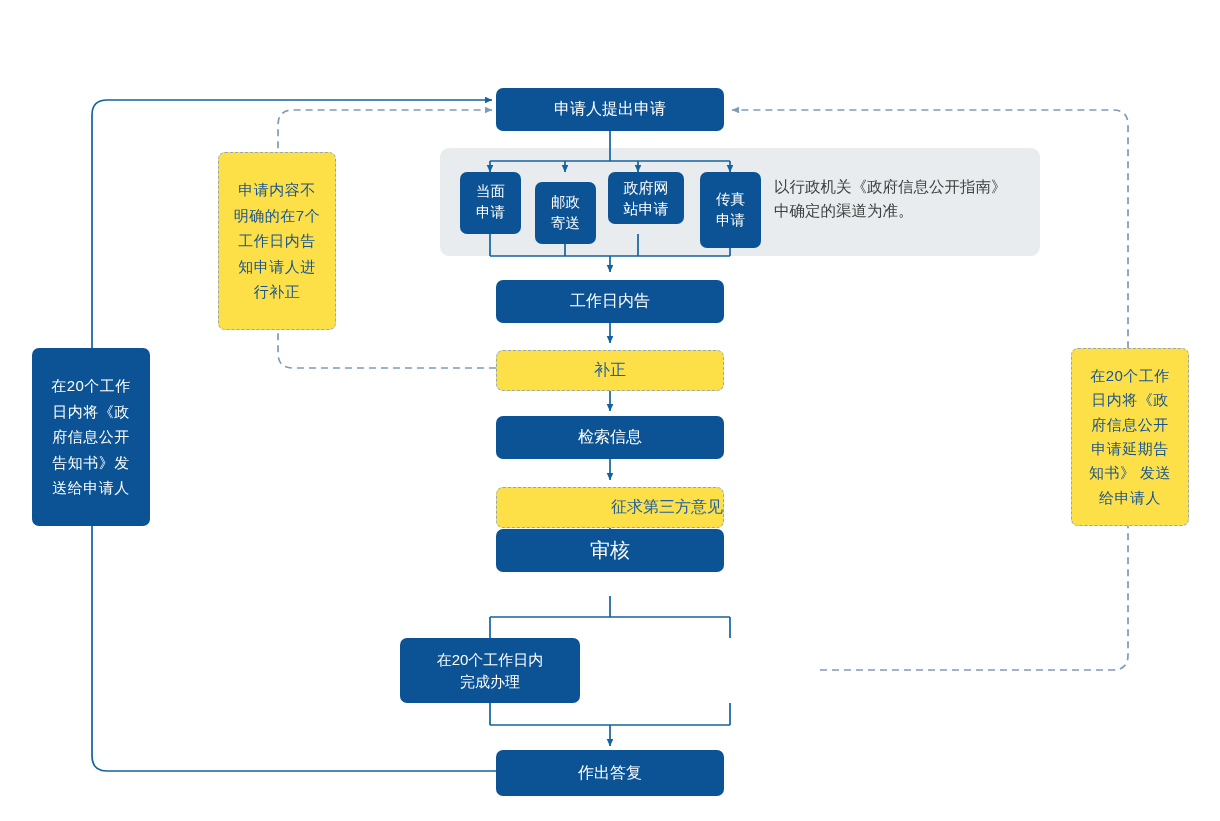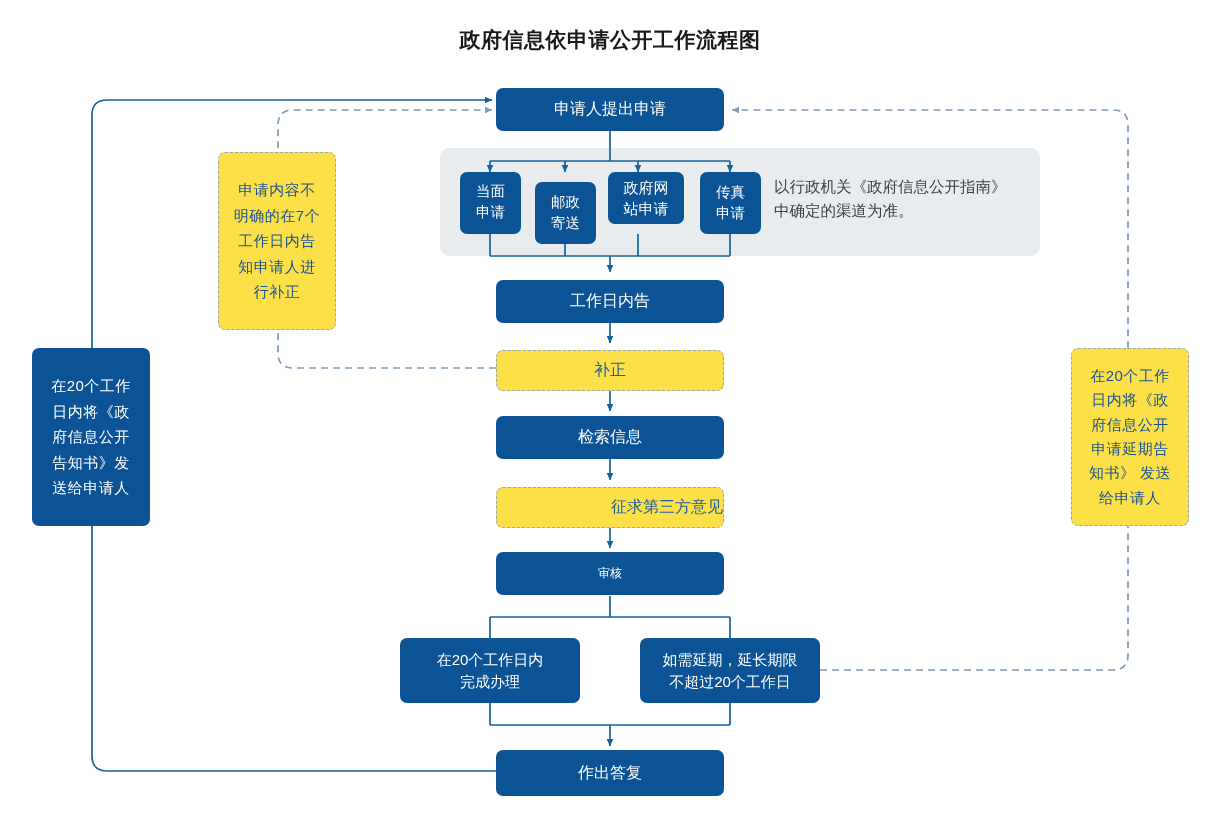--- a/index.html
+++ b/index.html
@@ -74,21 +74,20 @@
   }
   .stack {
     letter-spacing: 0.5px;
   }
 </style>
 </head>
 <body>
 
 <div id="canvas">
 
-  <div id="title">政府信息依申请公开工作流程图</div>
 
   <div class="panel" style="left:440px; top:148px; width:600px; height:108px;"></div>
 
   <svg id="wires" viewBox="0 0 1220 821" xmlns="http://www.w3.org/2000/svg">
     <defs>
       <marker id="arrSolid" markerWidth="9" markerHeight="9" refX="7.2" refY="3.4" orient="auto" markerUnits="userSpaceOnUse">
         <path d="M0,0 L7.4,3.4 L0,6.8 z" fill="#14629e"></path>
       </marker>
       <marker id="arrDash" markerWidth="9" markerHeight="9" refX="7.2" refY="3.4" orient="auto" markerUnits="userSpaceOnUse">
         <path d="M0,0 L7.4,3.4 L0,6.8 z" fill="#7e9cba"></path>
@@ -152,21 +151,21 @@
   <div class="node dark" style="left:535px; top:172px; width:61px; height:62px; font-size:14.5px;margin-top:10px;">
     <span class="txt">邮政
 寄送</span>
   </div>
 
   <div class="node dark" style="left:608px; top:172px; width:76px; height:52px; font-size:15px;">
     <span class="txt">政府网
 站申请</span>
   </div>
 
-  <div class="node dark" style="left:700px; top:172px; width:61px; height:62px; font-size:14.5px;">
+  <div class="node dark" style="left:700px; top:172px; width:61px; height:76px; font-size:14.5px;">
     <span class="txt">传真
 申请</span>
   </div>
 
   <div class="sidenote" style="left:774px; top:175px; width:266px;">以行政机关《政府信息公开指南》
 中确定的渠道为准。</div>
 
   <div class="node dark" style="left:496px; top:280px; width:228px; height:43px; font-size:16px;">
     <span class="txt">工作日内告</span>
   </div>
@@ -176,33 +175,29 @@
   </div>
 
   <div class="node dark" style="left:496px; top:416px; width:228px; height:43px; font-size:16px;">
     <span class="txt">检索信息</span>
   </div>
 
   <div class="node light" style="left:496px; top:487px; width:228px; height:41px; font-size:16px;justify-content:flex-end;">
     <span class="txt">征求第三方意见</span>
   </div>
 
-  <div class="node dark" style="left:496px; top:552px; width:228px; height:43px; font-size:12px;text-align:right;">
+  <div class="node dark" style="left:496px; top:529px; width:228px; height:43px; font-size:20px;text-align:right;">
     <span class="txt">审核</span>
   </div>
 
   <div class="node dark" style="left:400px; top:638px; width:180px; height:65px; font-size:15px;text-align:center;">
     <span class="txt">在20个工作日内
 完成办理</span>
   </div>
 
-  <div class="node dark" style="left:640px; top:638px; width:180px; height:65px; font-size:15px;">
-    <span class="txt">如需延期，延长期限
-不超过20个工作日</span>
-  </div>
 
   <div class="node dark" style="left:496px; top:750px; width:228px; height:46px; font-size:16px;">
     <span class="txt">作出答复</span>
   </div>
 
   <div class="node light stack" style="left:218px; top:152px; width:118px; height:178px; font-size:15px; color:#1a5490; line-height:1.7;">
     <span class="txt">申请内容不
 明确的在7个
 工作日内告
 知申请人进

